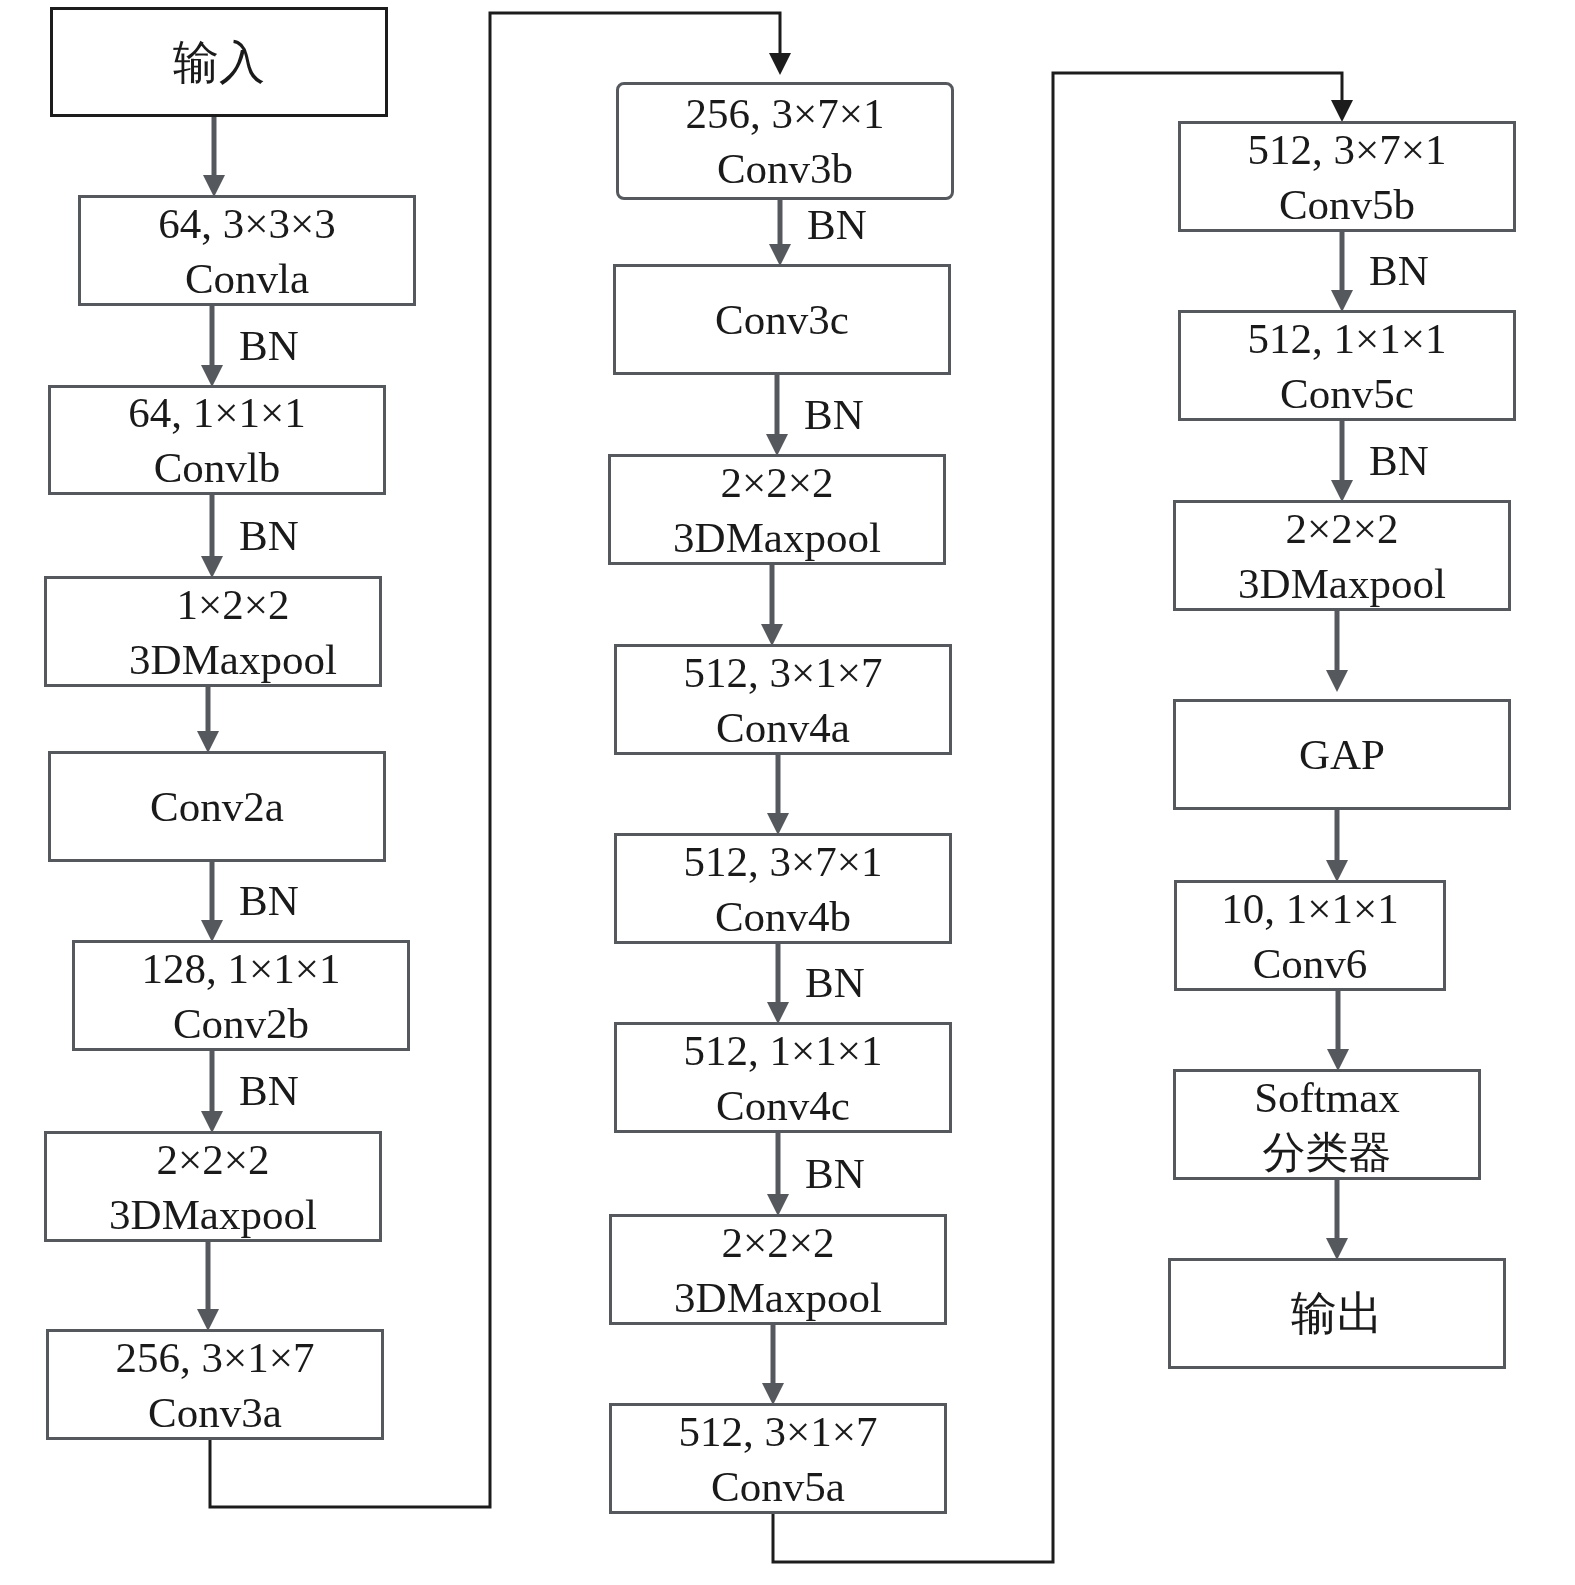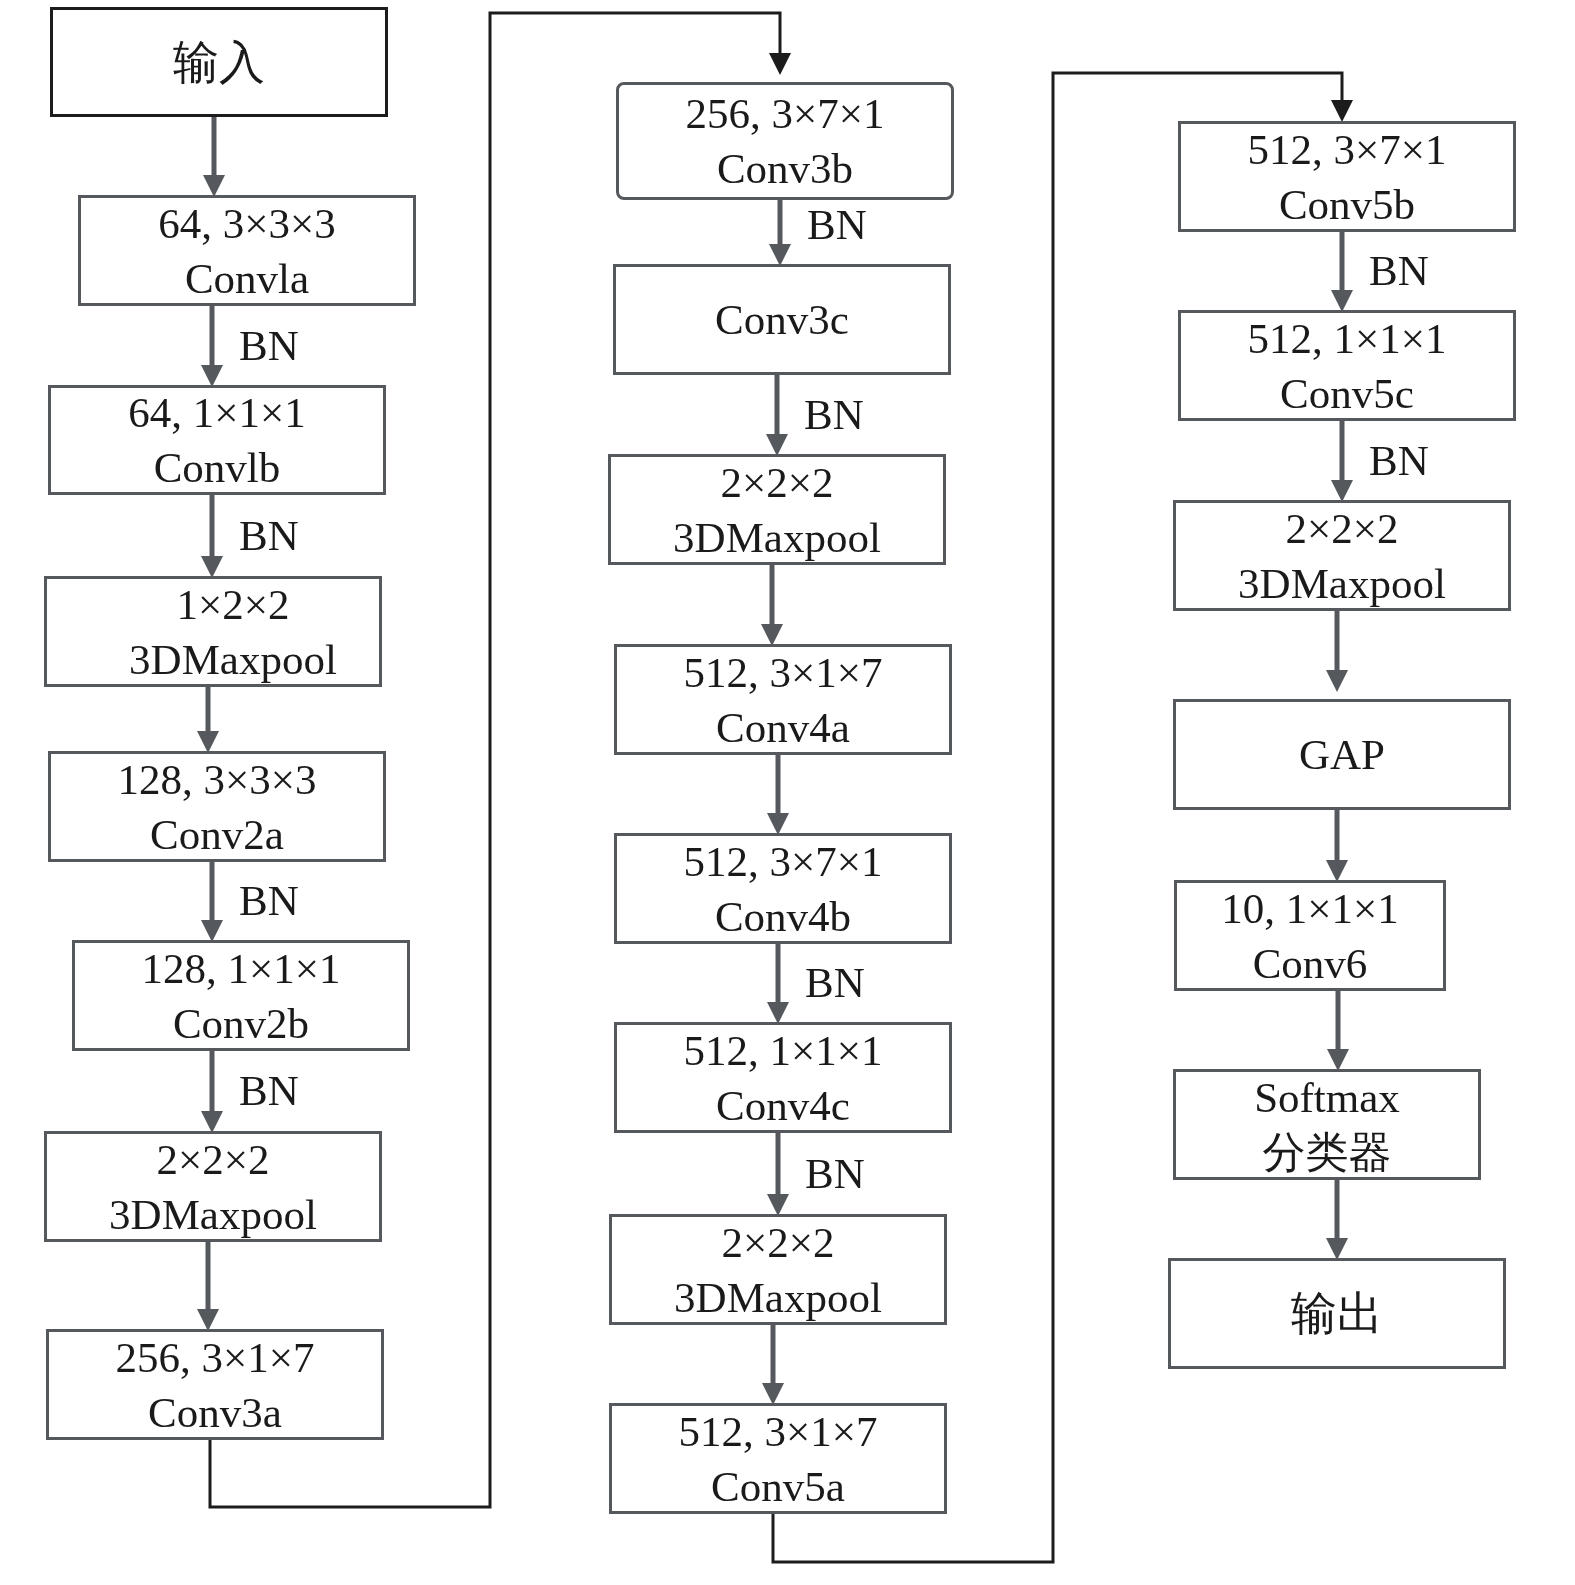--- a/index.html
+++ b/index.html
@@ -75,21 +75,20 @@
       </div>
       <div class="node" style="left: 48px; top: 385px; width: 338px; height: 110px;">
         <span class="l1">64, 1×1×1</span>
         <span class="l2">Convlb</span>
       </div>
       <div class="node" style="left: 44px; top: 576px; width: 338px; height: 111px; padding-left: 40px;">
         <span class="l1">1×2×2</span>
         <span class="l2">3DMaxpool</span>
       </div>
       <div class="node" style="left: 48px; top: 751px; width: 338px; height: 111px;">
-        <span class="l1">128, 3×3×3</span>
         <span class="l2">Conv2a</span>
       </div>
       <div class="node" style="left: 48px; top: 940px; width: 338px; height: 111px; margin-left: 24px;">
         <span class="l1">128, 1×1×1</span>
         <span class="l2">Conv2b</span>
       </div>
       <div class="node" style="left: 44px; top: 1131px; width: 338px; height: 111px;">
         <span class="l1">2×2×2</span>
         <span class="l2">3DMaxpool</span>
       </div>

